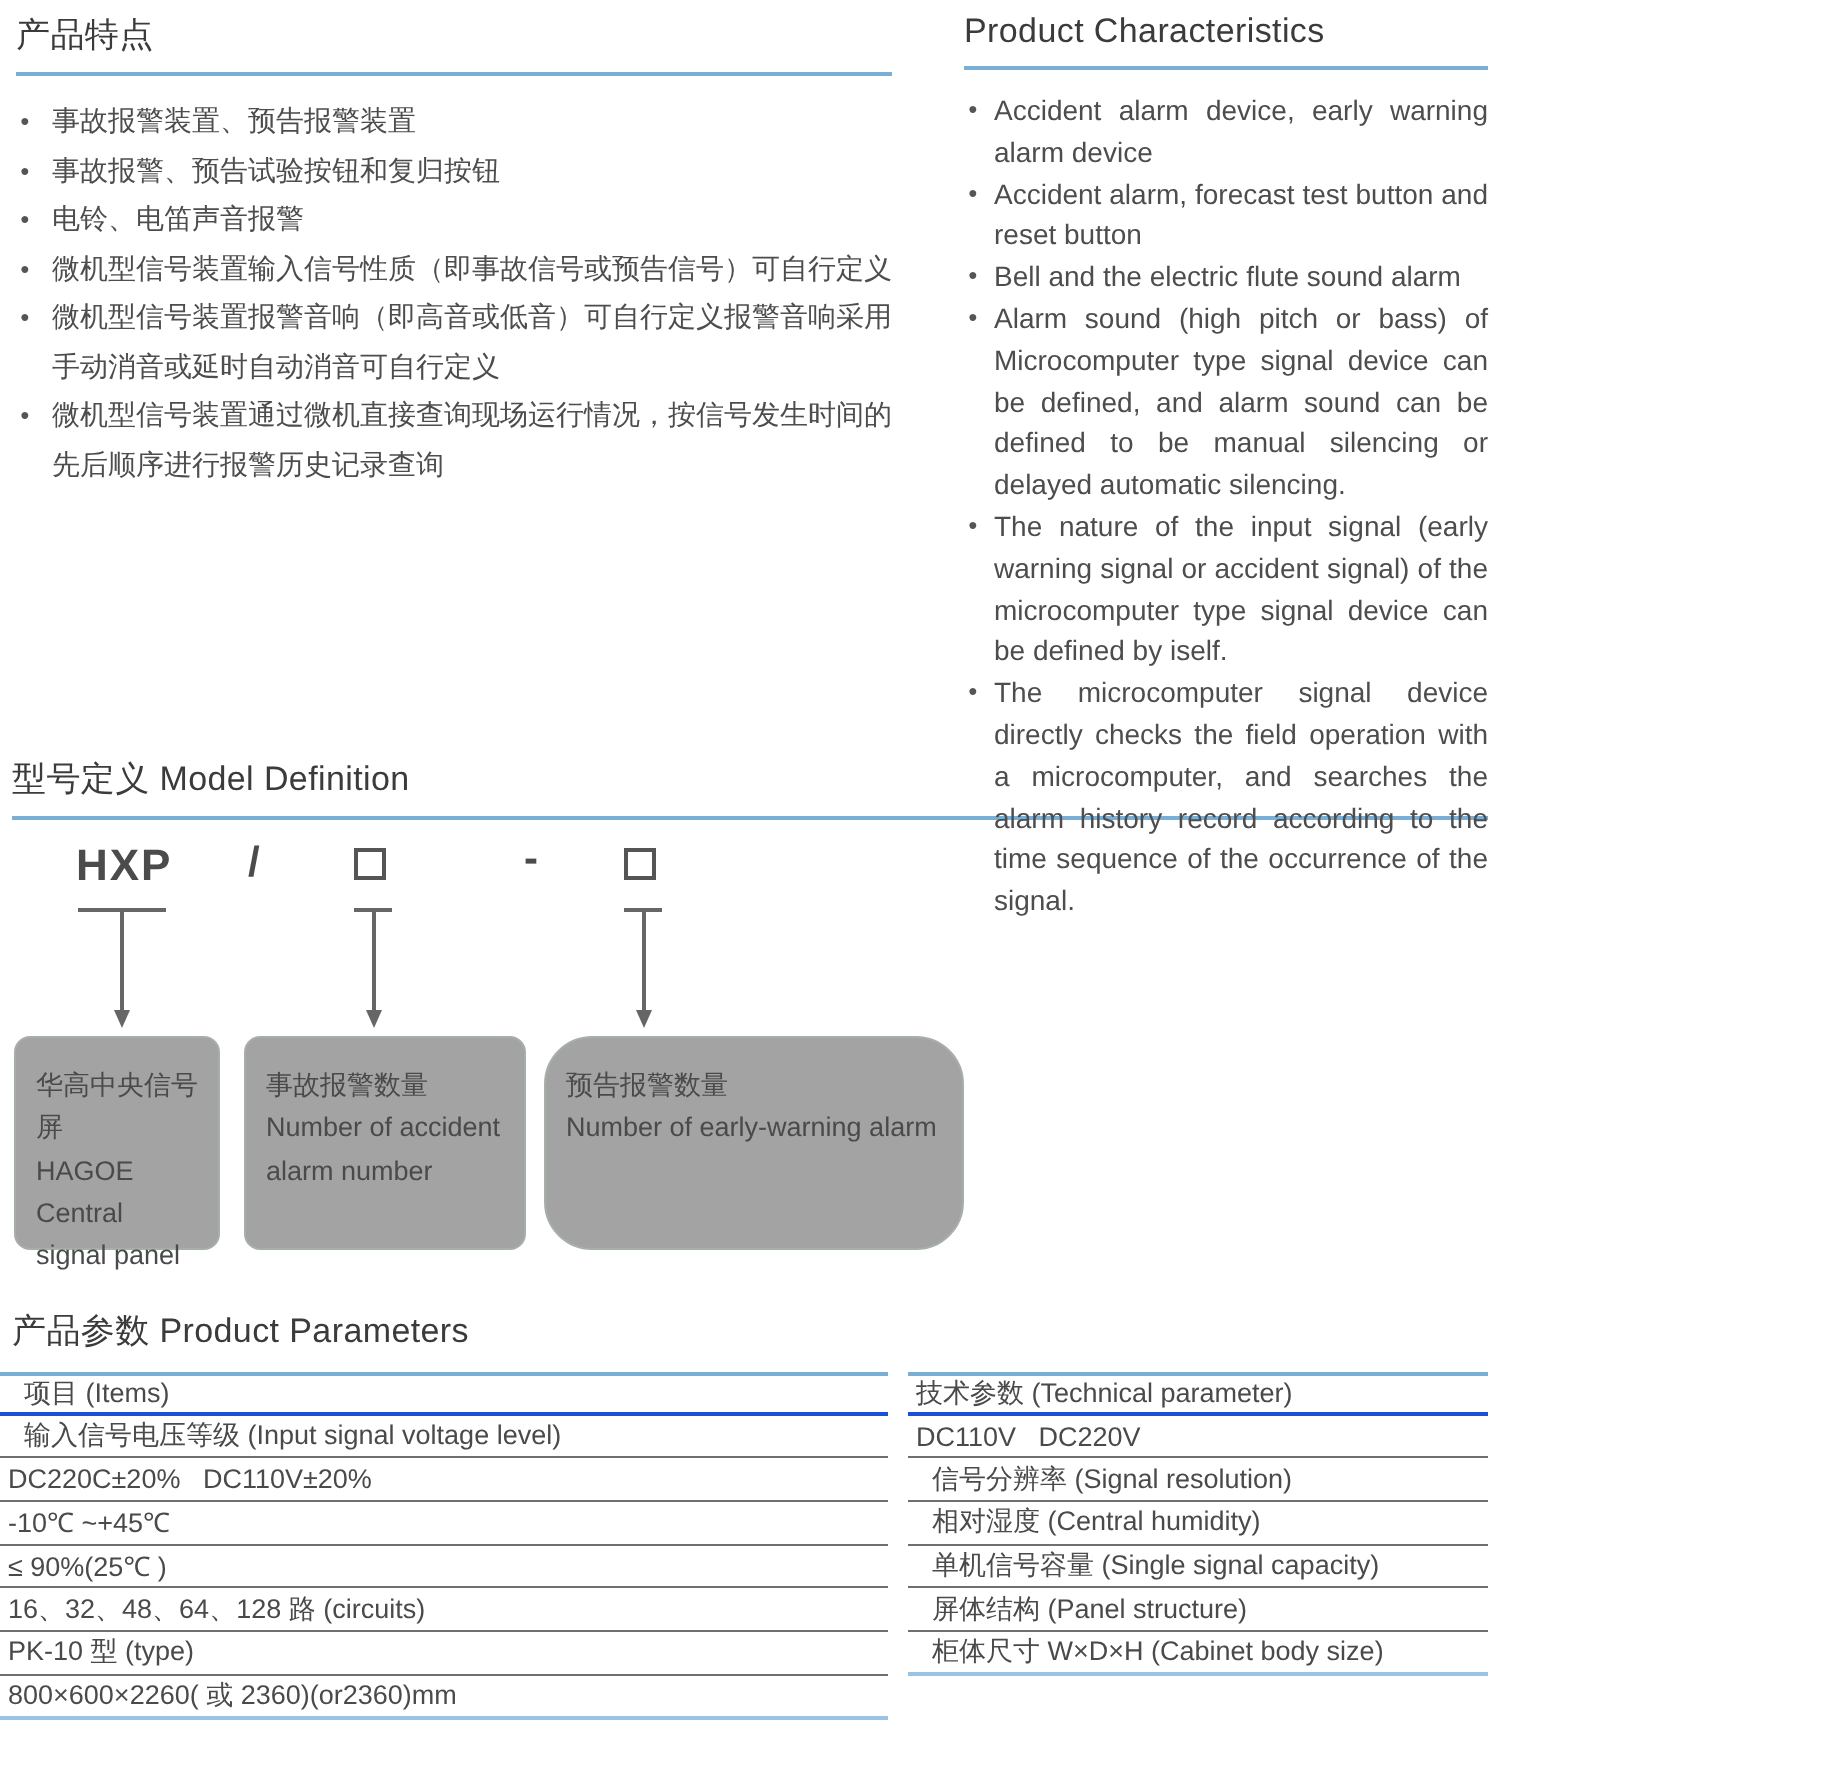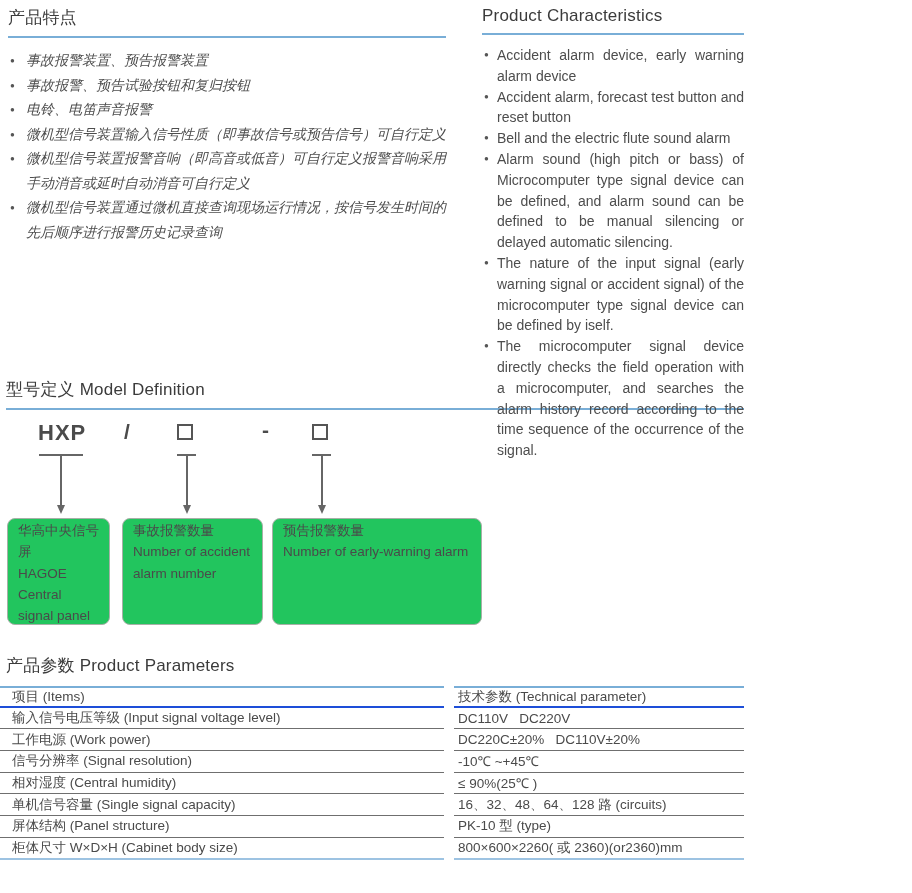--- a/index.html
+++ b/index.html
@@ -10,21 +10,21 @@
   .rule { border-top:2px solid #79aed7; margin-top:7px; }
 
   
   .top-row { display:flex; padding:6px 4px 0 8px; height:272px; }
   .col-cn { width:438px; flex:none; }
   .col-en { flex:1; margin-left:36px; }
 
   ul.feature-list { list-style:none; margin:10px 0 0 2px; padding:0; }
   ul.feature-list li { position:relative; font-size:14px; color:#4d4d4d; }
   ul.feature-list li::before { content:"●"; position:absolute; left:0; top:0; font-size:8px; color:#555; }
-  ul.cn li { padding-left:16px; line-height:24.5px; white-space:pre-line;font-style:italic; }
+  ul.cn li { padding-left:16px; line-height:24.5px; white-space:pre-line; }
   ul.cn li::before { top:1px; }
   ul.en li { padding-left:13px; line-height:20.8px; text-align:justify; }
   ul.en li::before { top:0; }
 
   
   .model-section { margin-top:106px; padding:0 4px 0 6px; }
   .diagram { position:relative; height:218px;text-decoration:underline; }
   .code { position:absolute; font-weight:bold; color:#4b4b4b; }
   .code.hxp   { left:32px;  top:10px; font-size:22px; letter-spacing:1px; }
   .code.slash { left:118px; top:10px; font-size:21px; }
@@ -34,26 +34,26 @@
   .box-glyph.g2 { left:306px; top:14px; }
 
   .arrow { position:absolute; top:44px; }
   .arrow .bar  { height:2px; background:#666; width:100%; }
   .arrow .stem { width:2px; height:49px; background:#666; margin:0 auto; }
   .arrow .head { width:0; height:0; border-left:4px solid transparent; border-right:4px solid transparent; border-top:9px solid #666; margin:0 auto; }
   .arrow.a1 { left:33px;  width:44px; }
   .arrow.a2 { left:171px; width:19px; }
   .arrow.a3 { left:306px; width:19px; }
 
-  .lbox { position:absolute; top:108px; height:107px; background:#22c55e; border:1px solid #a7b0a7;
-          border-radius:8px; padding:1px 10px; font-size:13.5px; line-height:1.58; color:#4a4a4a;
+  .lbox { position:absolute; top:108px; height:107px; background:#a3a3a3; border:1px solid #a7b0a7;
+          border-radius:8px; padding:13px 10px; font-size:13.5px; line-height:1.58; color:#4a4a4a;
           white-space:pre-line; }
   .lbox.b1 { left:1px;   width:103px; }
   .lbox.b2 { left:116px; width:141px; }
-  .lbox.b3 { left:266px; width:210px; }
+  .lbox.b3 { left:266px; width:210px;border-radius:24px; }
 
   
   .params-section { margin-top:26px; padding:0 4px 0 0; }
   .params-section h2.sec-title { padding-left:6px; margin-bottom:9px; }
   .params-table { display:grid; grid-template-columns:444px 1fr; column-gap:10px; grid-auto-rows:21.7px; }
   .pt-cell { display:flex; align-items:center; font-size:13.5px; color:#4a4a4a;
              border-bottom:1px solid #6f6f6f; padding-left:12px; white-space:pre-wrap; }
   .pt-cell.val { padding-left:4px; }
   .pt-cell.head { border-top:2px solid #79aed7; border-bottom:2px solid #1d4ed8; }
   .pt-cell.last { border-bottom:2px solid #9dc3e2; }
@@ -134,21 +134,20 @@
 
   <section class="params-section">
     <h2 class="sec-title">产品参数 Product Parameters</h2>
     <div class="params-table">
       <div class="pt-cell head">项目 (Items)</div>
       <div class="pt-cell head val">技术参数 (Technical parameter)</div>
 
       <div class="pt-cell">输入信号电压等级 (Input signal voltage level)</div>
       <div class="pt-cell val">DC110V   DC220V</div>
 
-      <div class="pt-cell">工作电源 (Work power)</div>
       <div class="pt-cell val">DC220C±20%   DC110V±20%</div>
 
       <div class="pt-cell">信号分辨率 (Signal resolution)</div>
 
       <div class="pt-cell val">-10℃ ~+45℃</div>
 
       <div class="pt-cell">相对湿度 (Central humidity)</div>
       <div class="pt-cell val">≤ 90%(25℃ )</div>
 
       <div class="pt-cell">单机信号容量 (Single signal capacity)</div>

